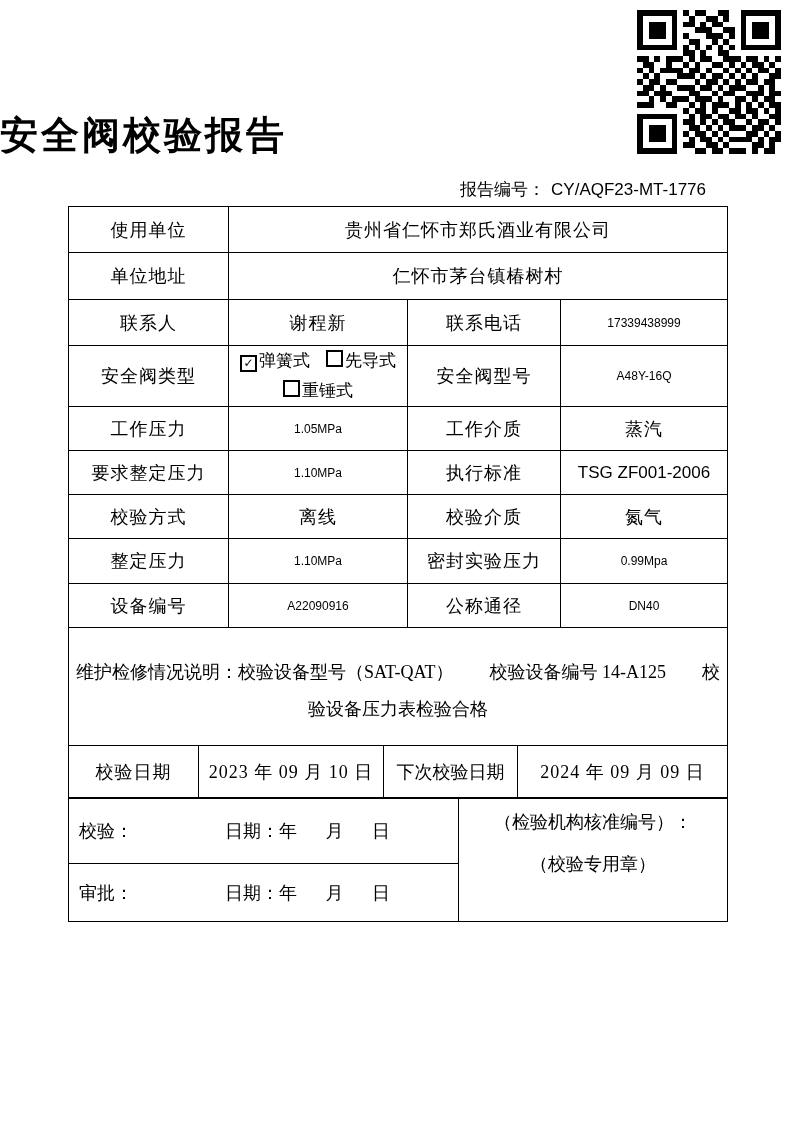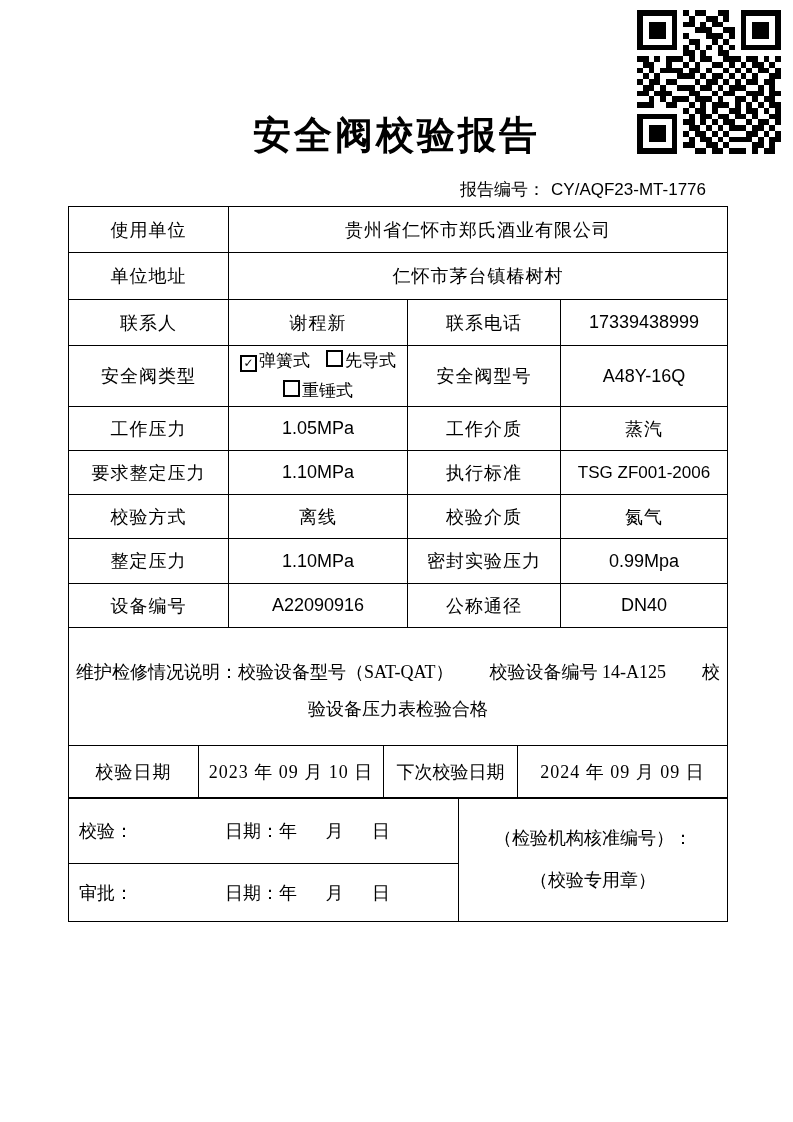--- a/index.html
+++ b/index.html
@@ -1,46 +1,46 @@
 <!DOCTYPE html>
 <html><head>
 <meta charset="utf-8">
 <style>
   html,body{margin:0;padding:0;background:#fff;}
   .page{position:relative;width:793px;height:1122px;background:#fff;overflow:hidden;
         font-family:"Liberation Serif",serif;color:#000;}
   .qr{position:absolute;left:637px;top:10px;width:144px;height:144px;}
-  .title{position:absolute;left:0;top:110px;width:100%;text-align:center;
+  .title{position:absolute;left:0;top:110px;width:100%;text-align:left;
          font-size:38px;font-weight:bold;letter-spacing:3px;
          font-family:"Liberation Serif",serif;}
   .report-no{position:absolute;left:68px;top:178px;width:638px;text-align:right;
              font-size:17px;}
   .report-no .rn-val{font-family:"Liberation Sans",sans-serif;margin-left:6px;}
   .tables{position:absolute;left:68px;top:206px;width:659px;}
   table.tbl{border-collapse:collapse;table-layout:fixed;width:659px;}
   table.tbl + table.tbl{margin-top:-1.5px;}
   .tbl td{border:1.5px solid #000;text-align:center;vertical-align:middle;
           padding:0;overflow:hidden;}
   .lbl{font-size:18px;letter-spacing:1px;font-family:"Liberation Serif",serif;margin-left:38px;}
-  .val{font-size:18px;font-family:"Liberation Sans",sans-serif;}
+  .val{font-size:12px;font-family:"Liberation Sans",sans-serif;}
   .chk{font-size:17px;line-height:30px;font-family:"Liberation Serif",serif;}
   .cbox{display:inline-flex;width:13px;height:13px;border:2px solid #000;
         align-items:center;justify-content:center;font-size:12px;font-weight:bold;
         vertical-align:-1px;margin-right:2px;font-family:"DejaVu Sans",sans-serif;}
   .chk-gap{display:inline-block;width:16px;}
   .maint{font-size:18px;line-height:37px;text-align:center;vertical-align:top;
          padding:9px 5px 0 5px !important;font-family:"Liberation Serif",serif;}
   .sig-left{text-align:left;}
   .sig-line{display:flex;align-items:center;font-size:18px;}
   .sig-line .s-who{margin-left:10px;}
   .sig-line .s-date{margin-left:92px;}
   .sig-line .s-ymd{letter-spacing:2px;}
   .stamp-cell{vertical-align:top !important;}
   .stamp-inner{display:flex;flex-direction:column;align-items:center;
-               padding-top:28px;gap:18px;font-size:18px;}
+               padding-top:12px;gap:18px;font-size:18px;}
 </style>
 </head>
 <body>
 
 <div class="page">
 
   <svg class="qr" viewBox="0 0 25 25" shape-rendering="crispEdges" fill="#000">
       <rect x="0" y="0" width="1" height="1"></rect>
       <rect x="1" y="0" width="1" height="1"></rect>
       <rect x="2" y="0" width="1" height="1"></rect>

